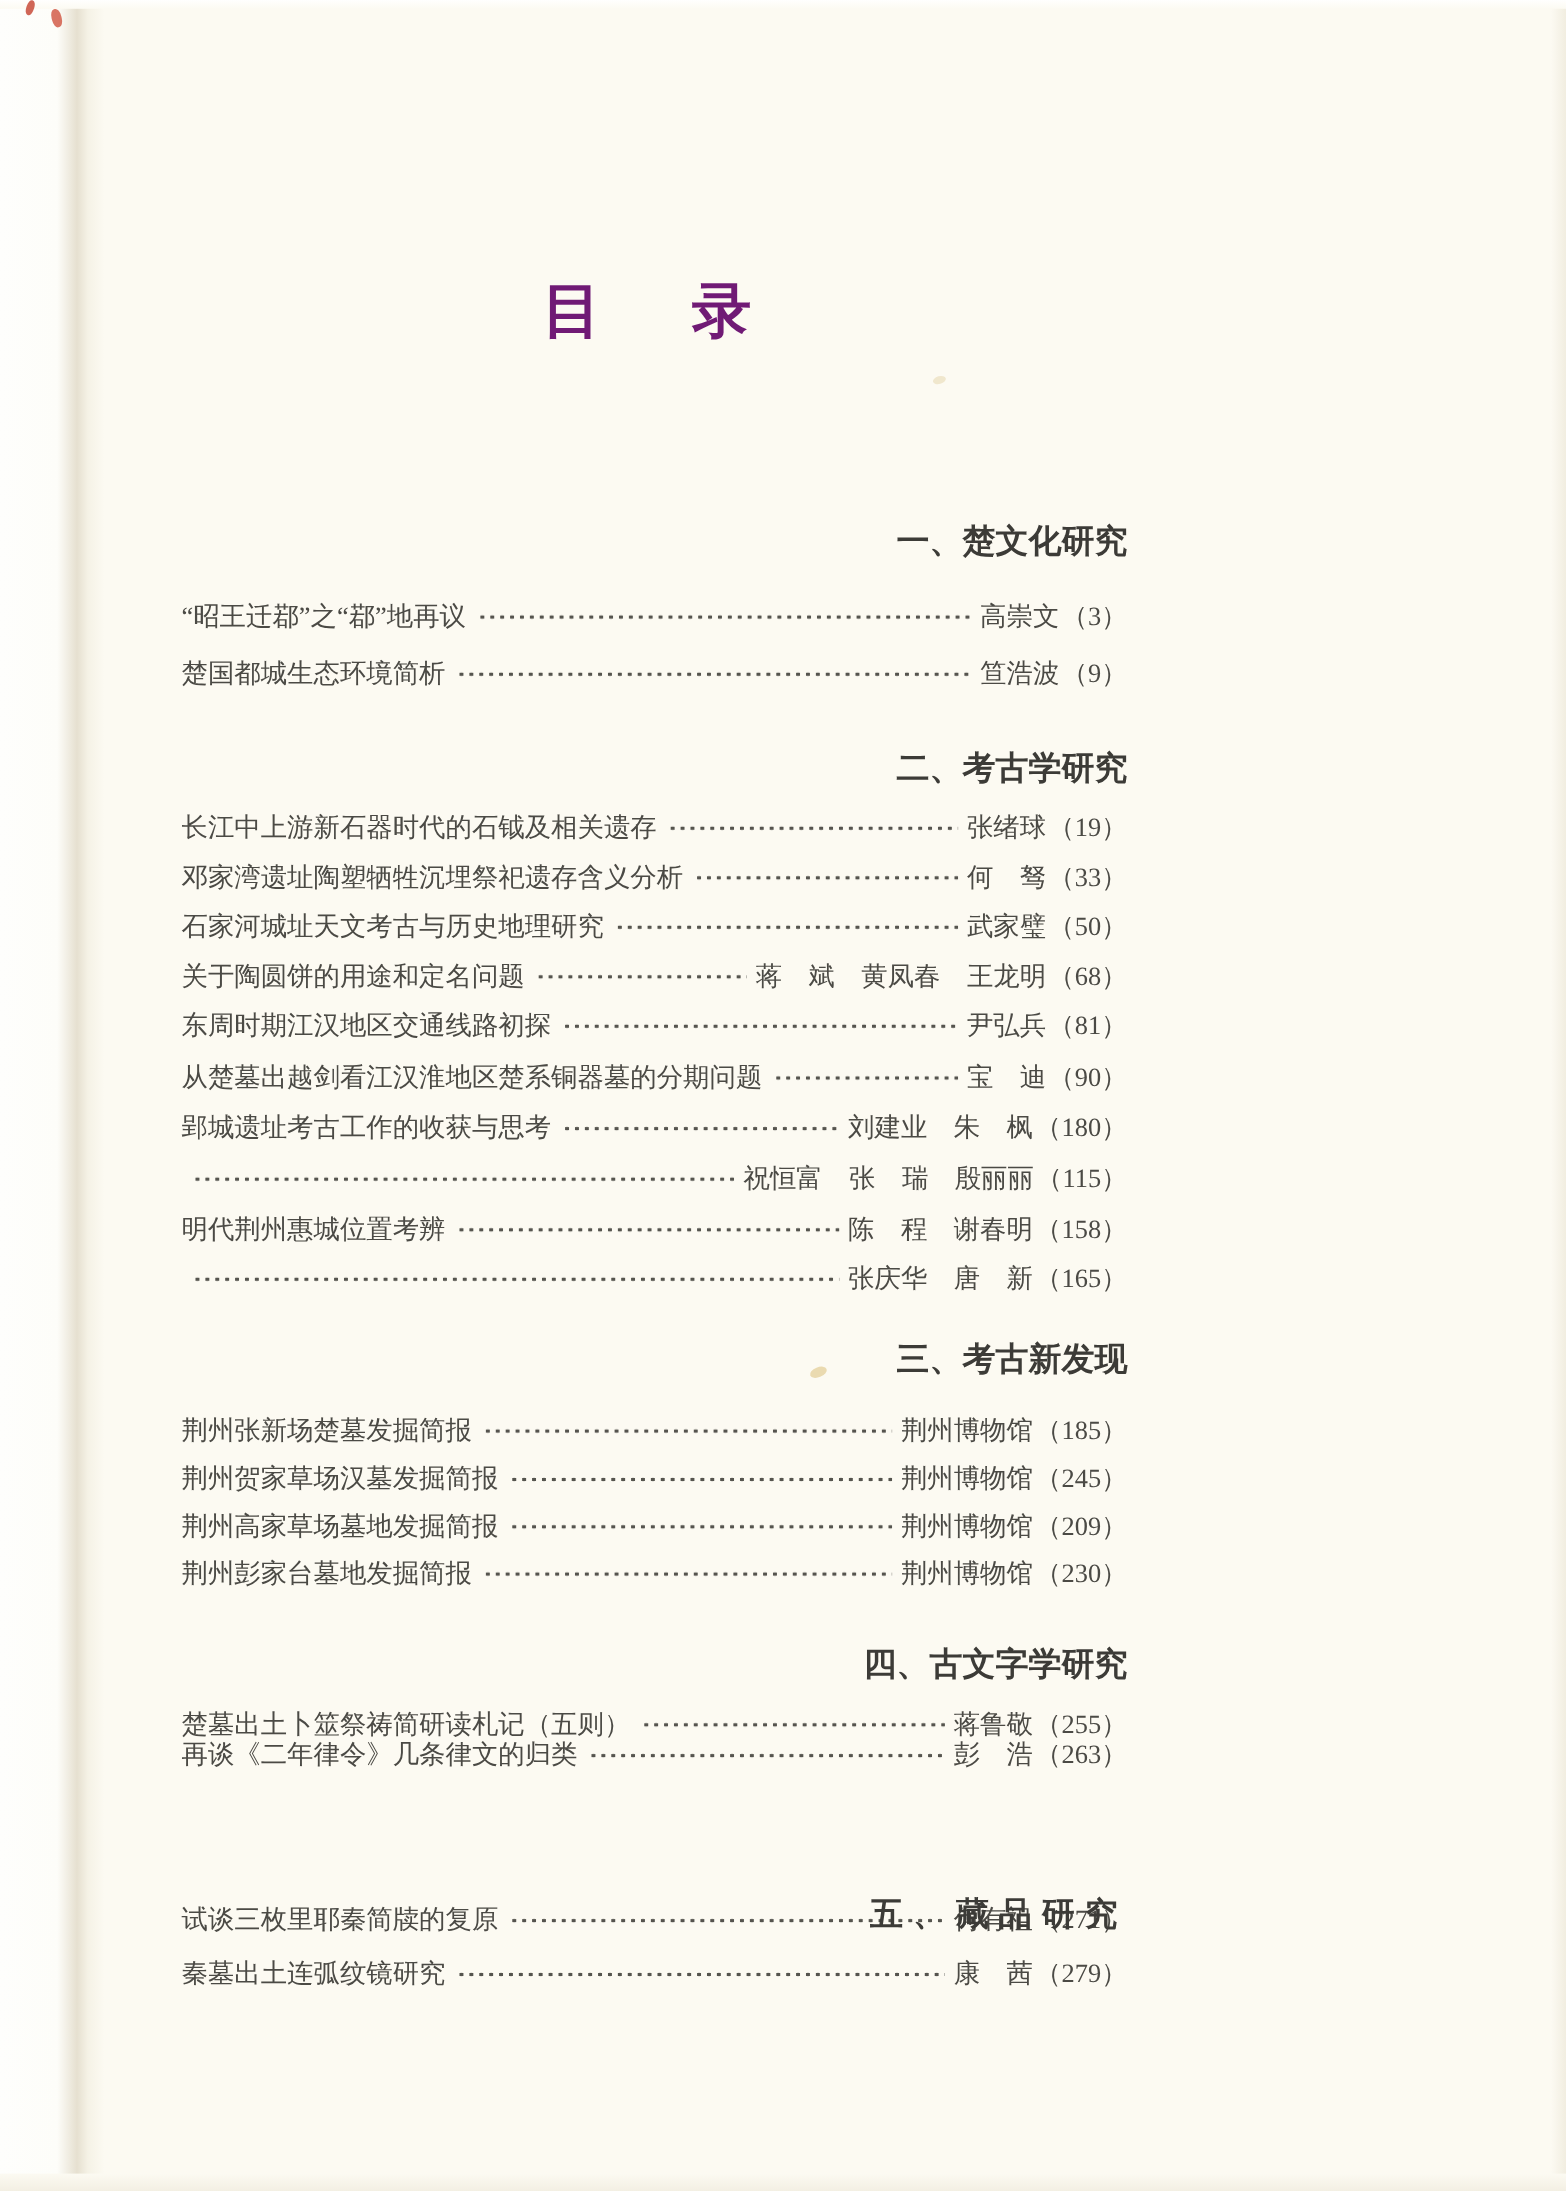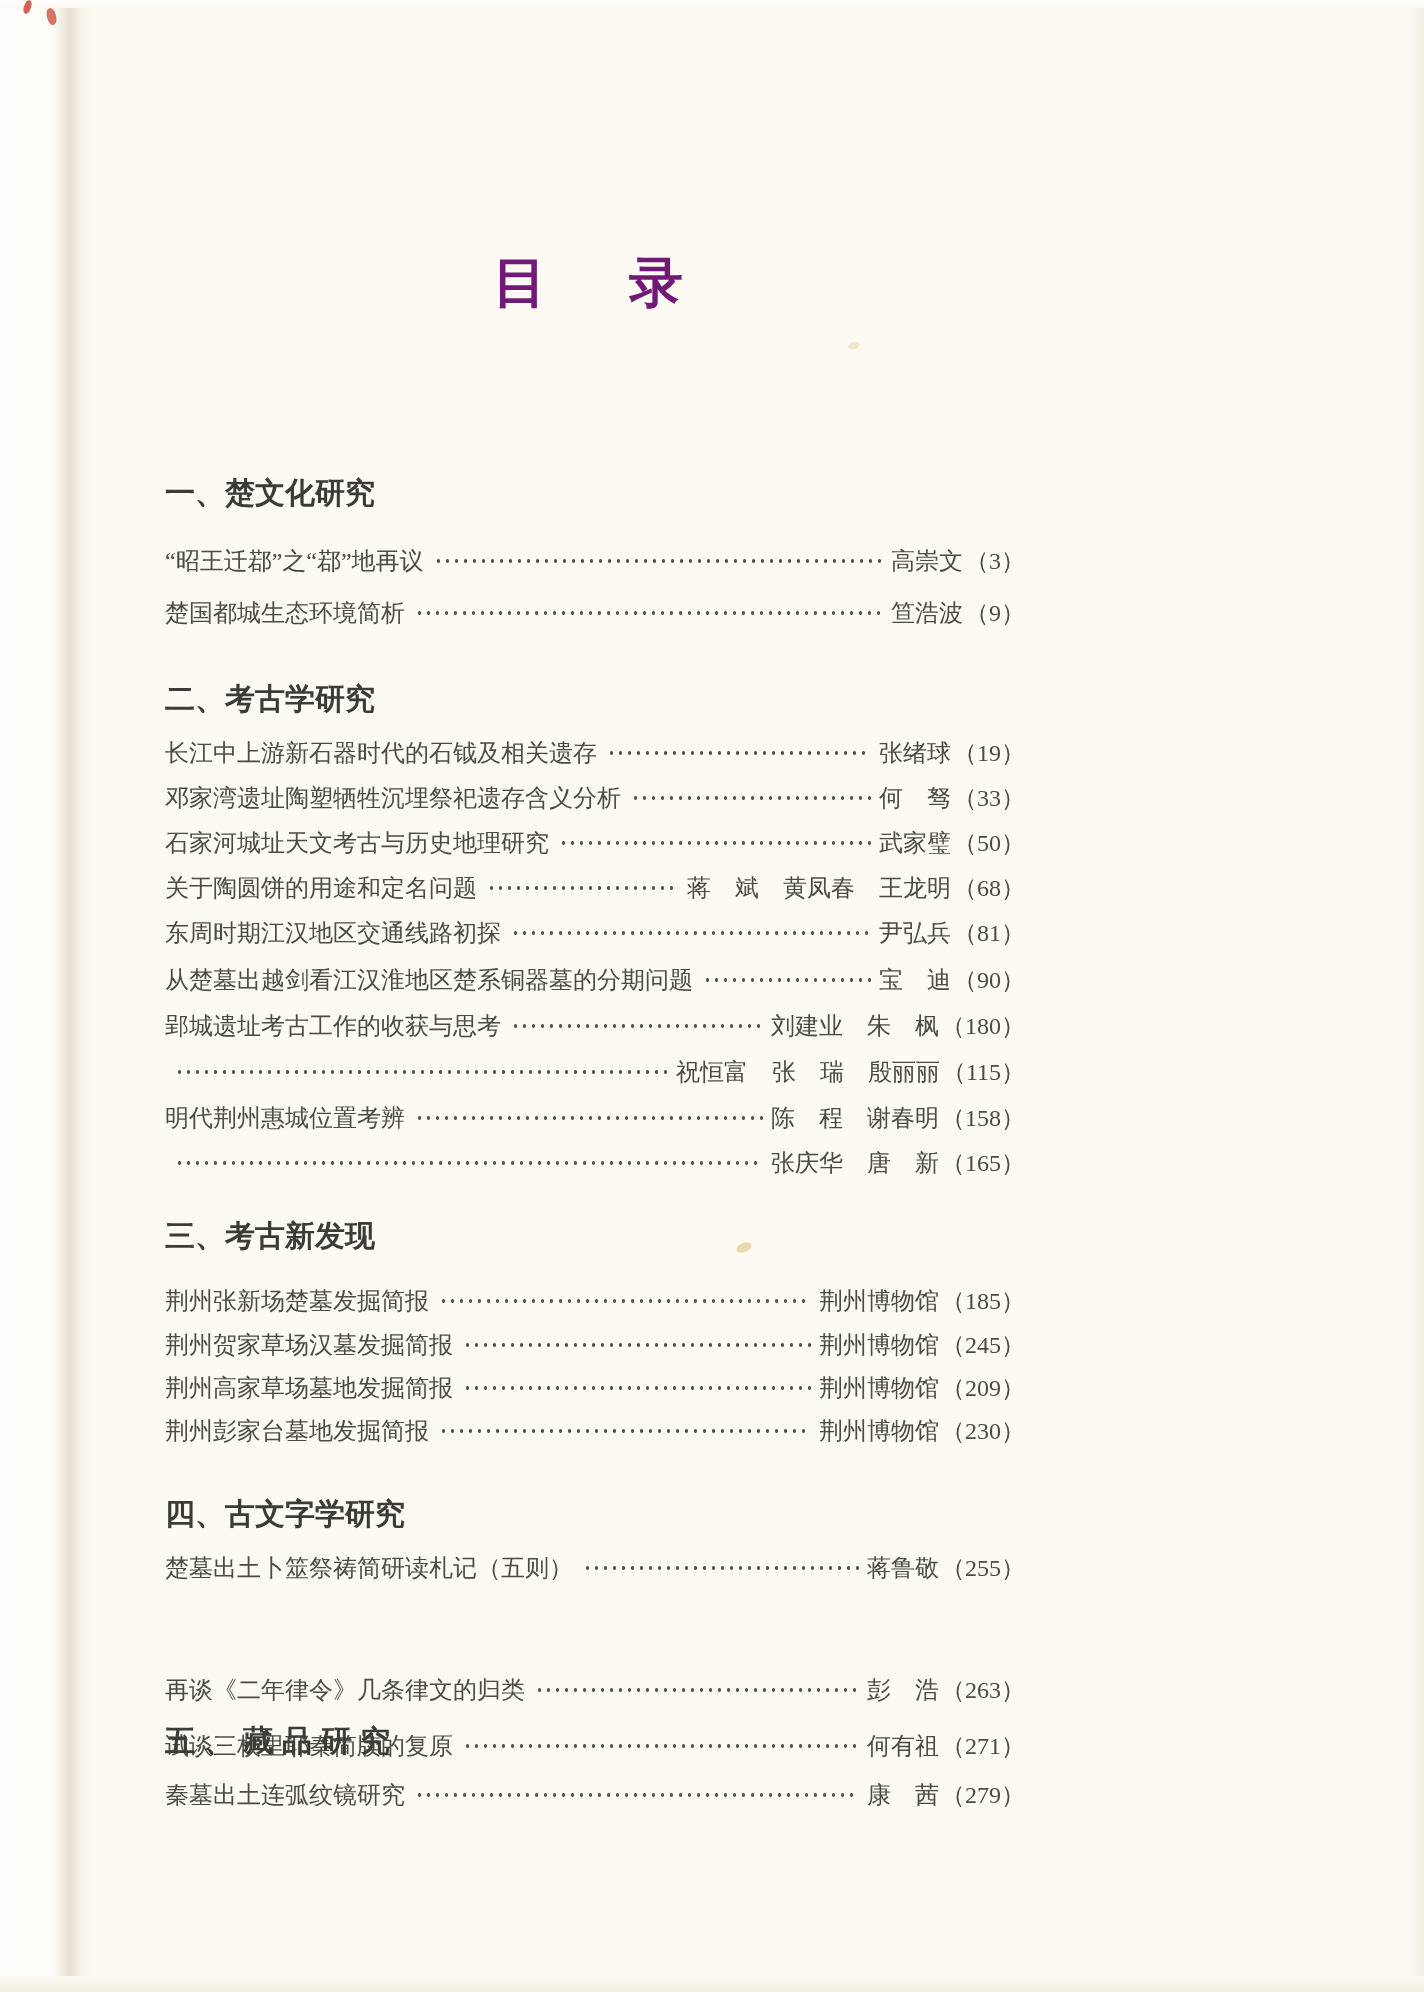--- a/index.html
+++ b/index.html
@@ -37,21 +37,21 @@
   .doc-title{
     position:absolute;left:165px;top:252px;width:860px;
     text-align:center;
     font-size:54px;font-weight:bold;color:#701a75;
     letter-spacing:14px;
     line-height:62px;
     white-space:pre;
   }
   .section-heading{
     position:absolute;left:165px;width:860px;
-    text-align:left;
+    text-align:right;
     font-family:"Liberation Sans","DejaVu Sans",sans-serif;
     font-size:30px;font-weight:bold;color:#3c3b37;
     line-height:38px;
     white-space:pre;
   }
   .sh-spaced{letter-spacing:9px;}
 
   .row{
     position:absolute;left:165px;width:860px;height:36px;
     display:flex;align-items:center;
@@ -190,21 +190,21 @@
   </div>
 
   <div class="section-heading" style="top:1495px">四、古文字学研究</div>
 
   <div class="row" style="top:1550px">
     <span class="t">楚墓出土卜筮祭祷简研读札记（五则）</span>
     <span class="leader"></span>
     <span class="a">蒋鲁敬</span>
     <span class="p">（255）</span>
   </div>
-  <div class="row" style="top:1672px">
+  <div class="row" style="top:1578px">
     <span class="t">再谈《二年律令》几条律文的归类</span>
     <span class="leader"></span>
     <span class="a">彭　浩</span>
     <span class="p">（263）</span>
   </div>
   <div class="row" style="top:1728px">
     <span class="t">试谈三枚里耶秦简牍的复原</span>
     <span class="leader"></span>
     <span class="a">何有祖</span>
     <span class="p">（271）</span>

